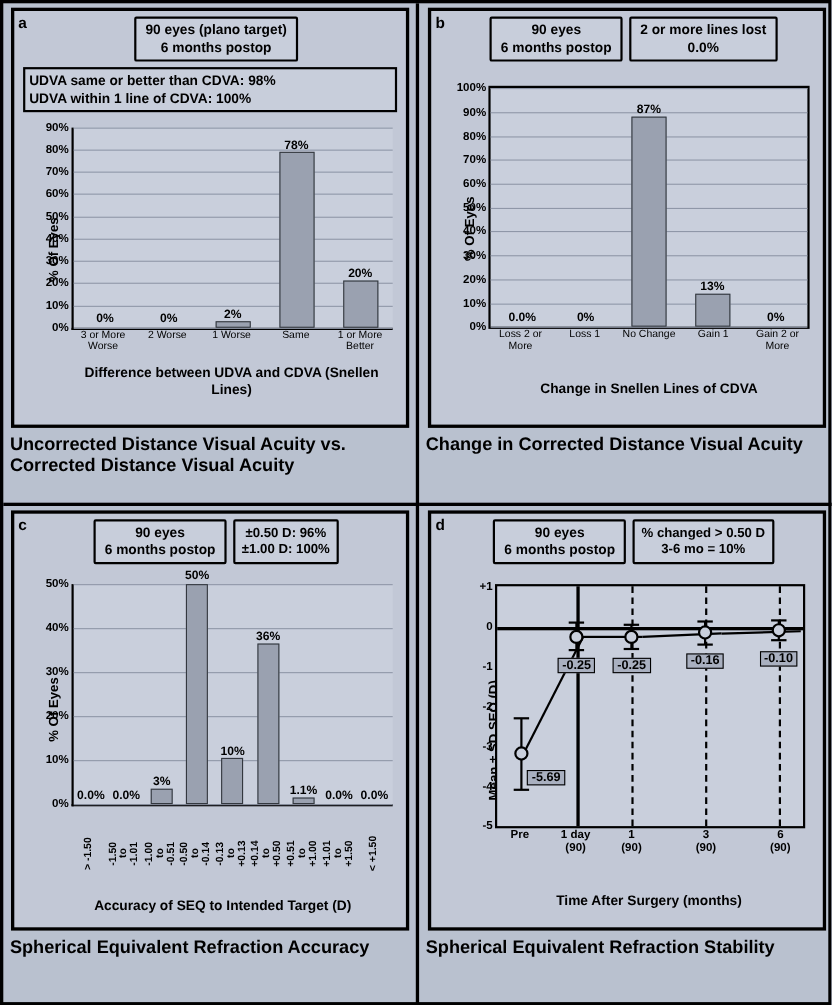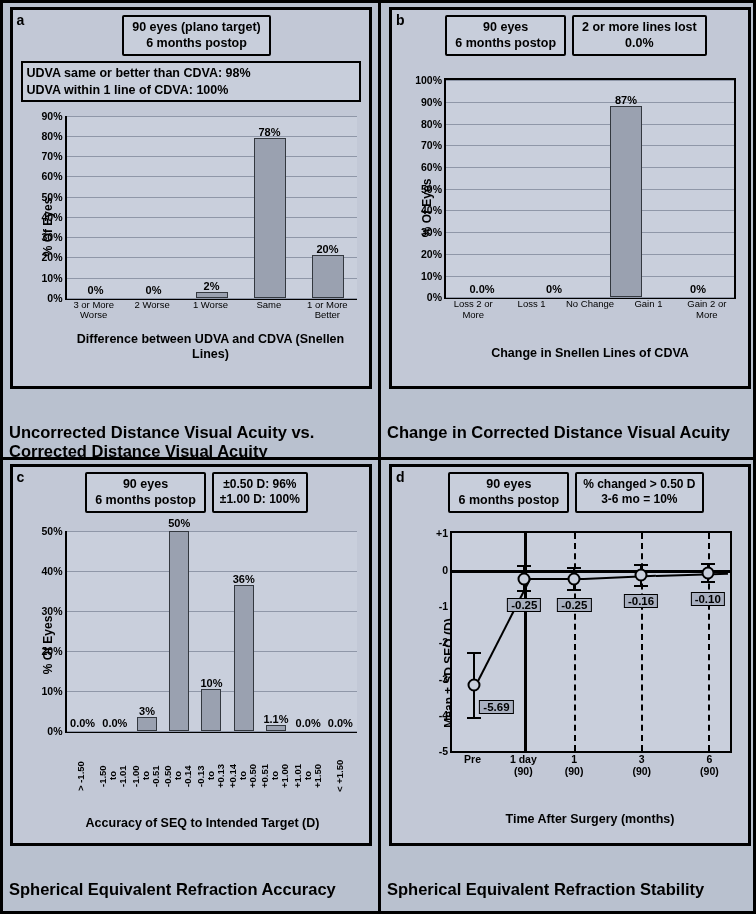--- a/index.html
+++ b/index.html
@@ -14,21 +14,21 @@
   .grid{display:grid;grid-template-columns:378px 378px;grid-template-rows:457px 457px;width:750px;height:908px;}
   .quad{position:relative;box-sizing:border-box;padding:0;}
   .quad.br-line{border-right:3px solid #000;}
   .quad.bb-line{border-bottom:3px solid #000;}
   .panel{position:relative;box-sizing:border-box;width:362px;height:382px;margin:4px auto 0 auto;background:#c2c8d6;border:3px solid #000;}
   .panel-letter{position:absolute;left:4px;top:2px;font-size:14px;font-weight:bold;}
   .hdrwrap{display:flex;justify-content:center;gap:6px;margin:5px 6px 0 18px;}
   .hdrbox{border:2px solid #000;background:#c8cedb;text-align:center;font-size:12.5px;font-weight:bold;line-height:1.25;padding:3px 8px;border-radius:2px;}
   .hdrbox.small{font-size:12px;padding:3px 6px;}
   .notebox{margin:5px 8px 0 8px;border:2px solid #000;background:#c8cedb;text-align:left;font-size:12.5px;font-weight:bold;line-height:1.3;padding:2px 4px;}
-  .caption{font-size:16.5px;font-weight:bold;line-height:1.15;padding:6px 6px 0 6px;margin-top:28px;}
+  .caption{font-size:16.5px;font-weight:bold;line-height:1.15;padding:6px 6px 0 6px;}
   .plotarea{position:relative;margin:6px 6px 0 6px;height:255px;}
   .ylab{position:absolute;left:0px;top:50%;transform:translateY(-50%) rotate(-90deg);transform-origin:center;font-size:12px;font-weight:bold;white-space:nowrap;}
   .plot{position:absolute;left:46px;right:6px;top:8px;bottom:46px;background:#c9cfdc;border-left:2px solid #000;border-bottom:2px solid #000;}
   .plot.framed{border:2px solid #000;background:#c9cfdc;}
   .ytick{position:absolute;right:100%;transform:translateY(-50%);margin-right:4px;font-size:10.5px;font-weight:bold;white-space:nowrap;}
   .gline{position:absolute;left:0;right:0;border-top:1px solid #8f97a8;}
   .bars{position:absolute;left:0;right:0;top:0;bottom:0;display:flex;align-items:flex-end;}
   .bslot{flex:1;display:flex;flex-direction:column;align-items:center;justify-content:flex-end;height:100%;position:relative;}
   .bar{width:30px;background:#9aa1b0;border:1px solid #33383f;}
   .bval{position:absolute;font-size:11px;font-weight:bold;white-space:nowrap;}
@@ -162,20 +162,24 @@
               <div class="bars">
                 <div class="bslot">
                   <div class="bval" style="bottom: calc(0% + 2px);">0.0%</div>
                 </div>
                 <div class="bslot">
                   <div class="bval" style="bottom: calc(0% + 2px);">0%</div>
                 </div>
                 <div class="bslot">
                   <div class="bval" style="bottom: calc(87% + 2px);">87%</div>
                   <div class="bar" style="height: 87%;"></div>
+                </div>
+                <div class="bslot">
+                  <div class="bval" style="bottom: calc(13% + 2px);">13%</div>
+                  <div class="bar" style="height: 13%;"></div>
                 </div>
                 <div class="bslot">
                   <div class="bval" style="bottom: calc(0% + 2px);">0%</div>
                 </div>
               </div>
             </div>
           <div class="xticks" id="xtB">
               <div class="xtick">Loss 2 or More</div>
               <div class="xtick">Loss 1</div>
               <div class="xtick">No Change</div>

